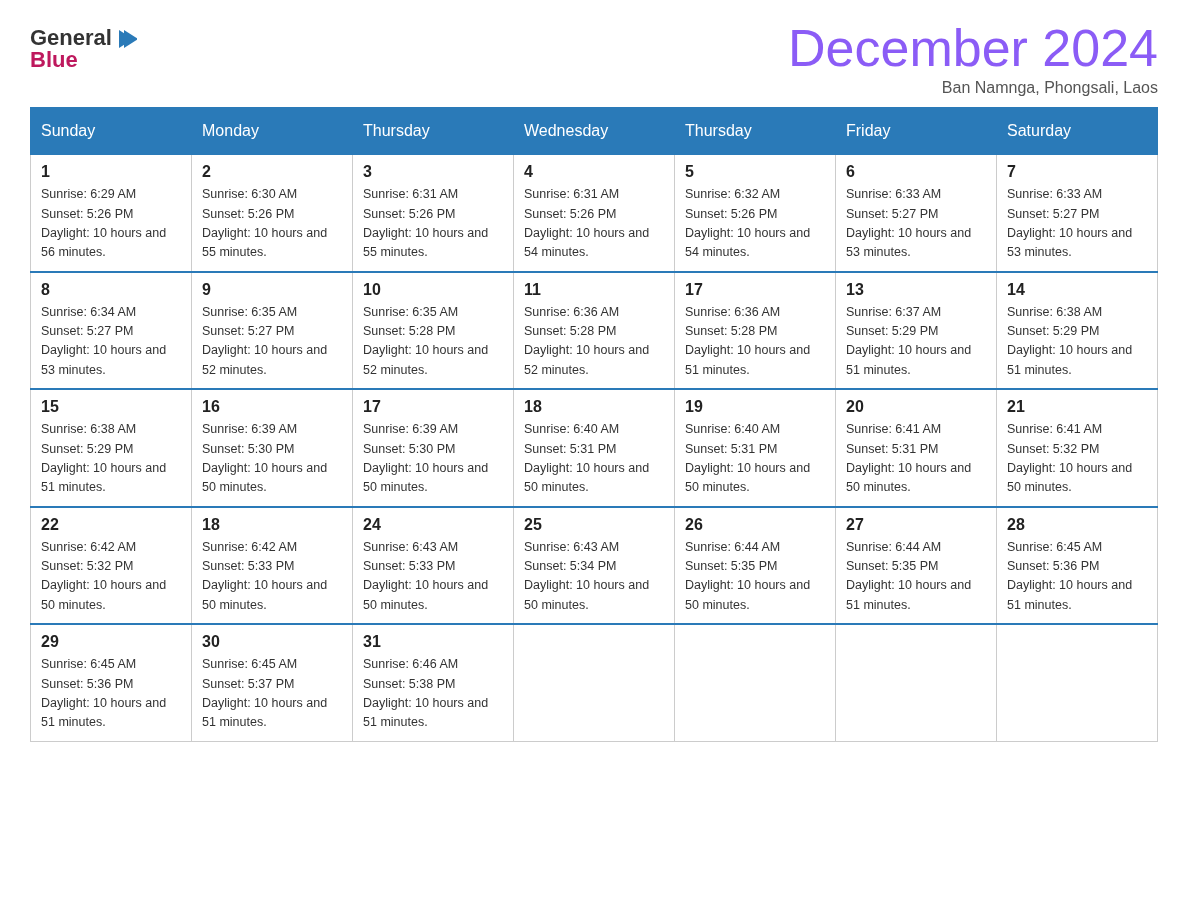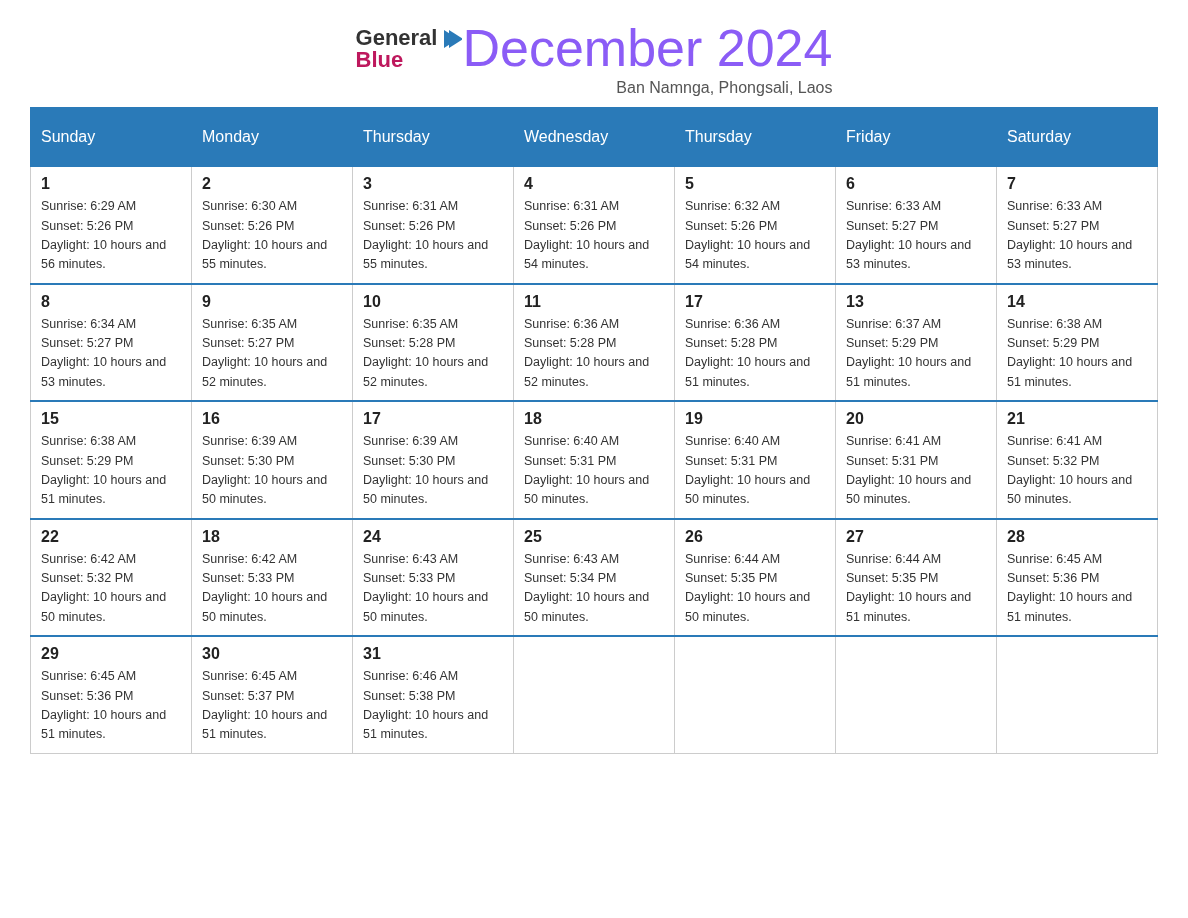--- a/index.html
+++ b/index.html
@@ -5,21 +5,21 @@
     * { box-sizing: border-box; margin: 0; padding: 0; }
     body {
       font-family: Arial, sans-serif;
       background: #fff;
       padding: 20px 30px;
       width: 1188px;
       min-height: 918px;
     }
     .header {
       display: flex;
-      justify-content: center;
+      justify-content: space-between;
       align-items: flex-start;
       margin-bottom: 10px;
     }
     .logo {
       display: flex;
       align-items: center;
       gap: 0;
       margin-top: 5px;
     }
     .logo-wrapper {
@@ -55,21 +55,21 @@
       margin-top: 2px;
     }
     .calendar {
       width: 100%;
       border-collapse: collapse;
       margin-top: 8px;
     }
     .calendar thead tr th {
       background-color: #2a7ab8;
       color: #fff;
-      padding: 20px 10px;
+      padding: 14px 10px;
       text-align: left;
       font-size: 16px;
       font-weight: normal;
       border: 1px solid #2a7ab8;
     }
     .calendar tbody tr td {
       vertical-align: top;
       padding: 8px 10px;
       border: 1px solid #ccc;
       width: calc(100% / 7);

